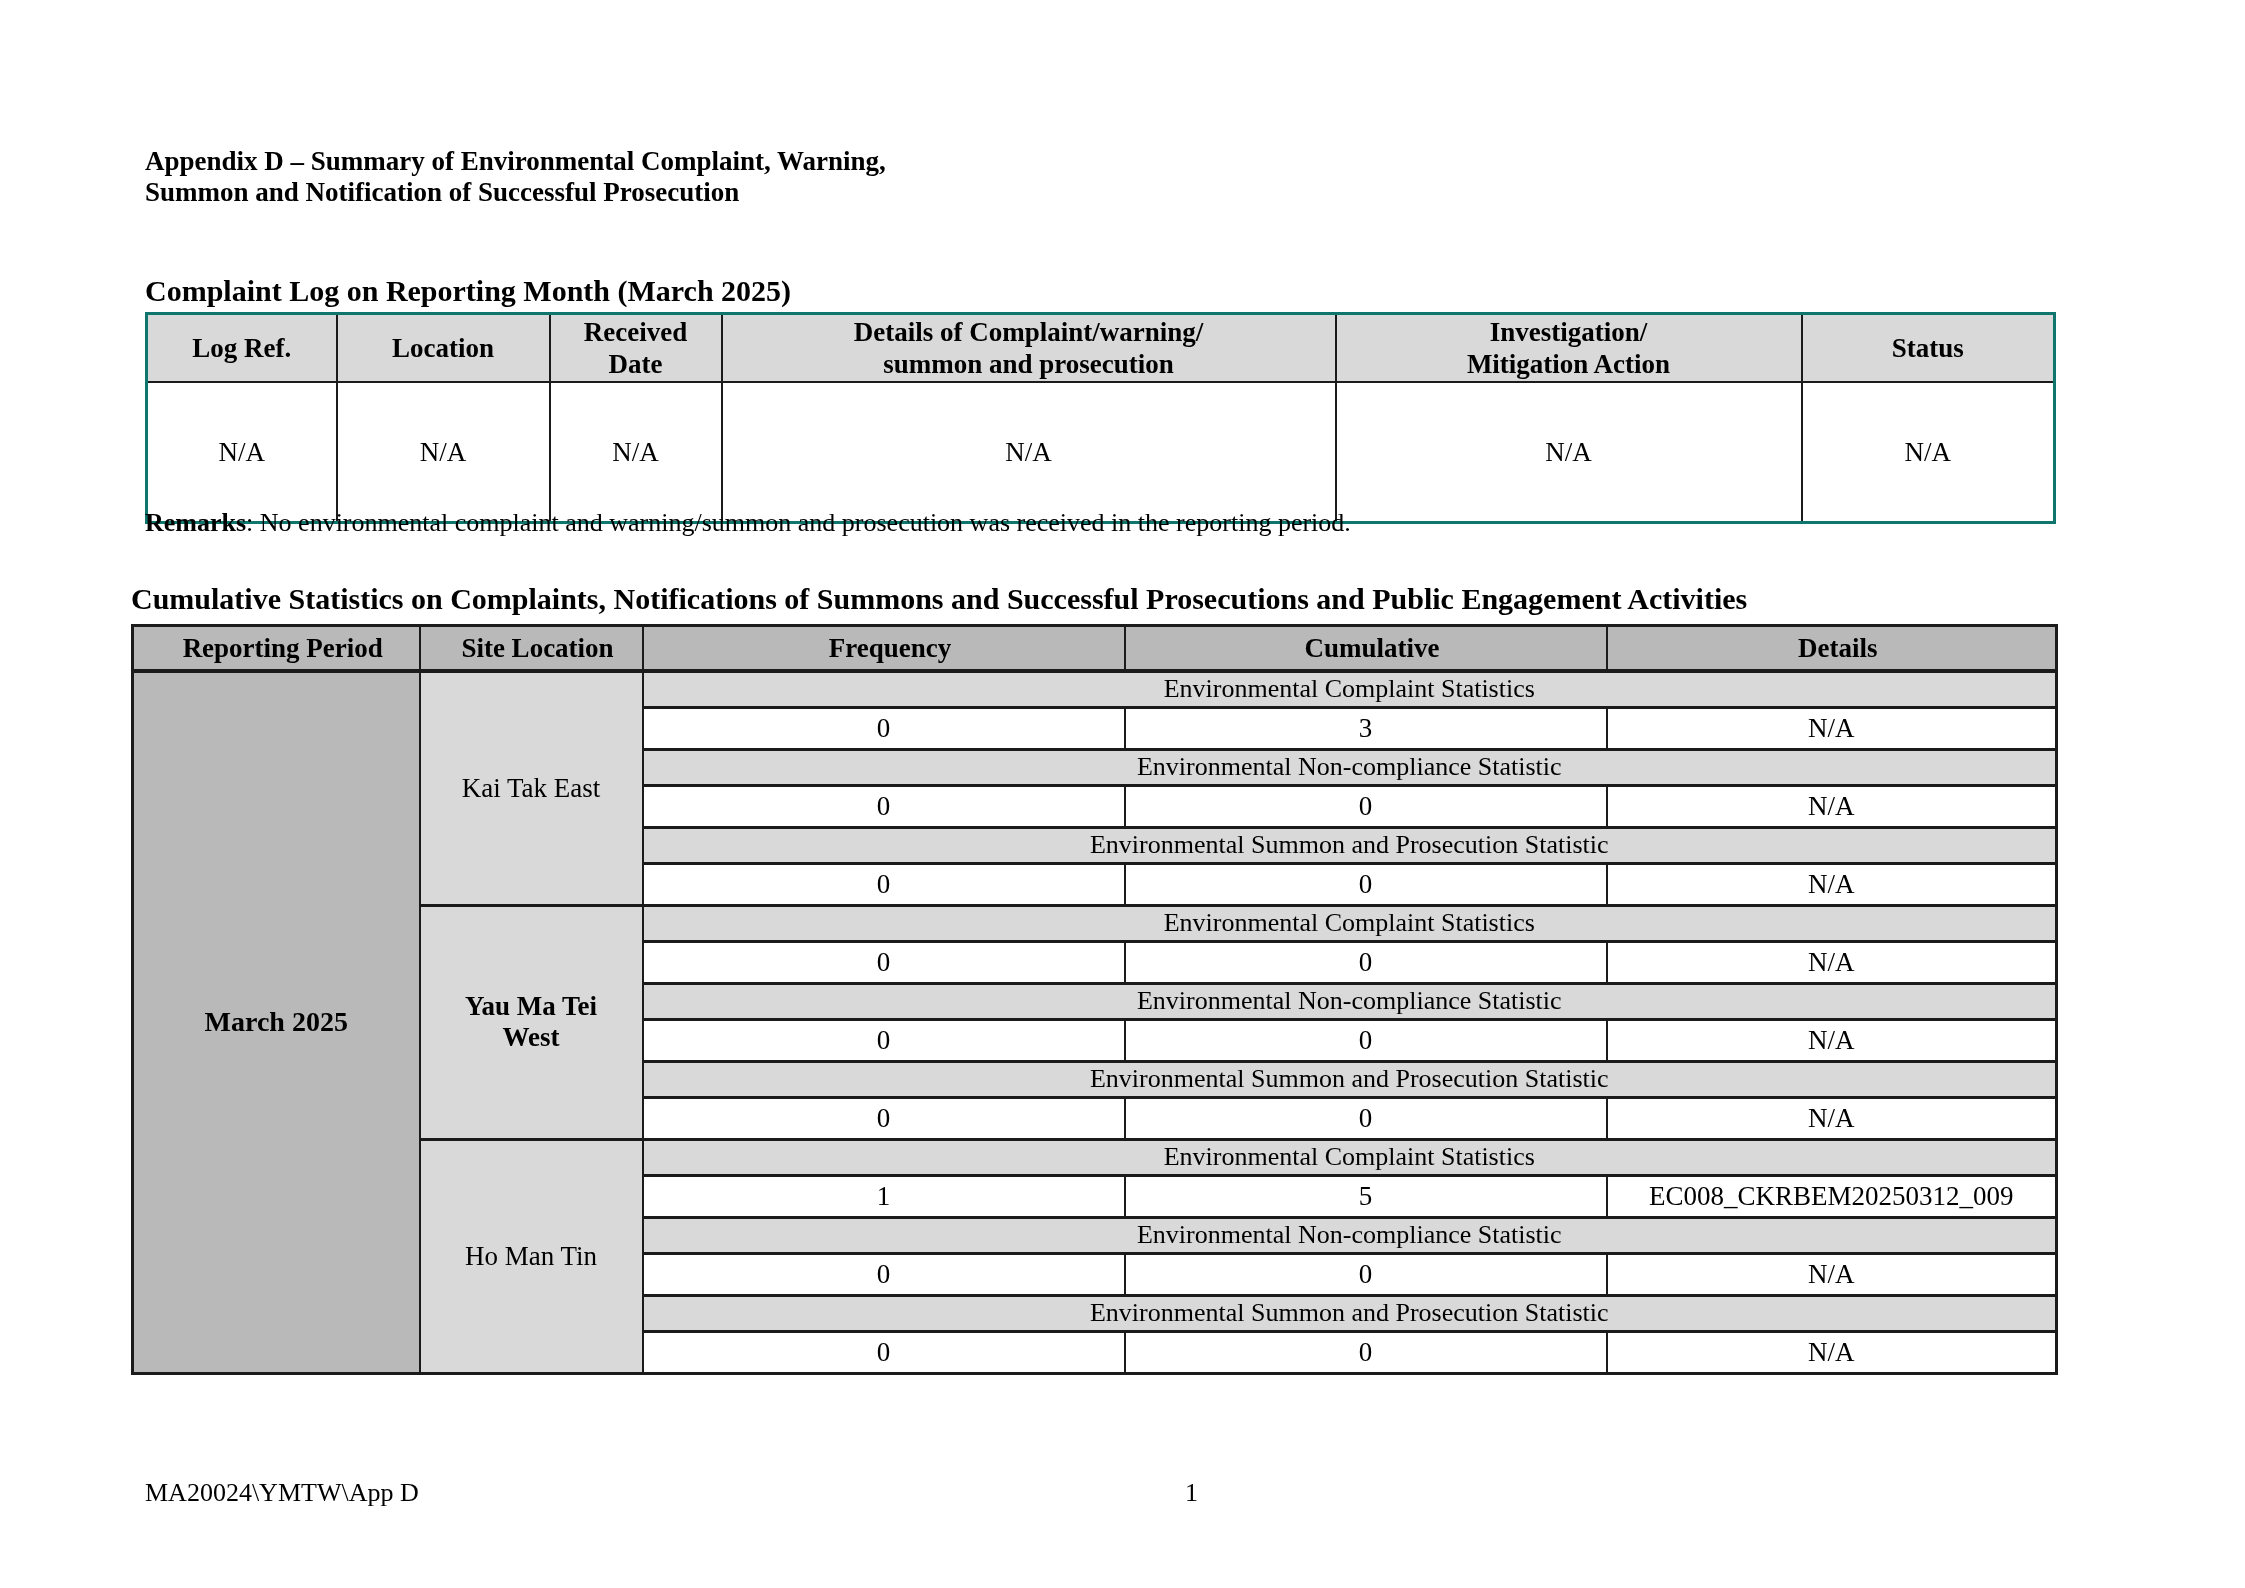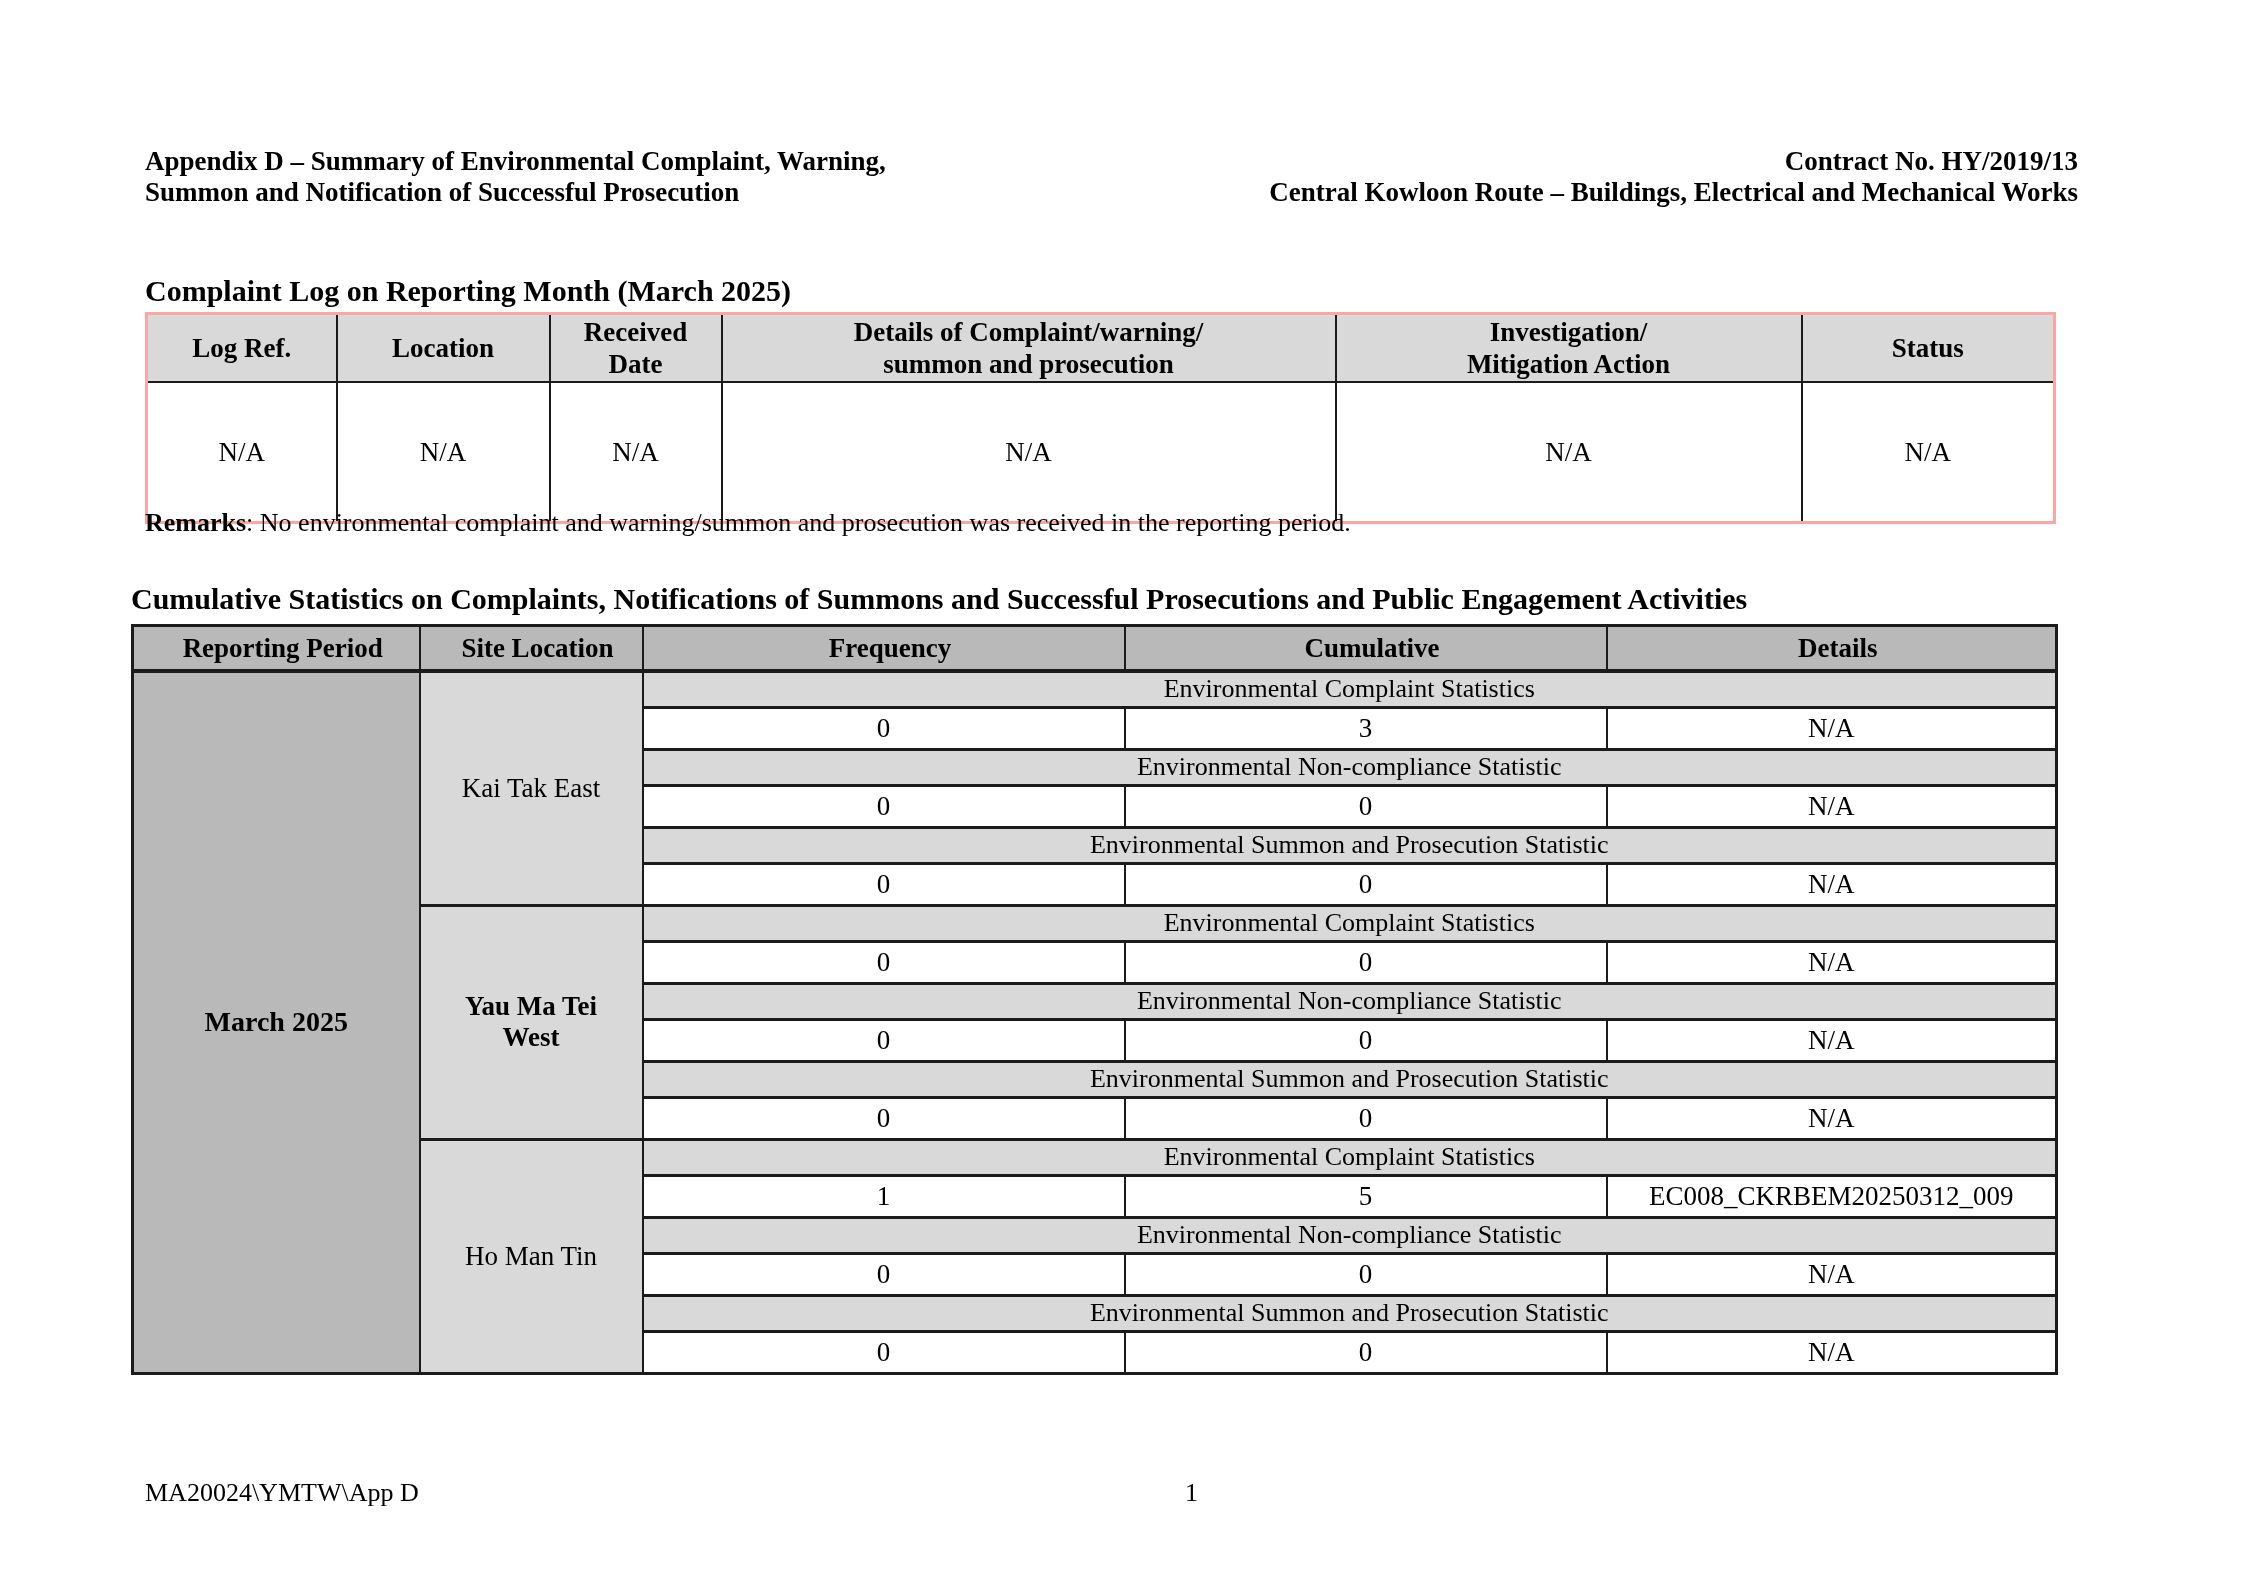--- a/index.html
+++ b/index.html
@@ -13,21 +13,21 @@
   .pg-header{top:146px;left:145px;width:1933px;display:flex;justify-content:space-between;gap:47px;}
   .hdr-block{font-weight:bold;font-size:27px;line-height:31px;white-space:nowrap;}
   .hdr-right{text-align:right;}
   .ln{display:block;}
   
   .sec-title{font-weight:bold;font-size:30px;white-space:nowrap;}
   .title1{top:274px;left:145px;}
   .title2{top:582px;left:131px;}
   
   table{border-collapse:collapse;table-layout:fixed;}
-  .t1{top:312px;left:145px;width:1908px;border:3px solid #fca5a5;}
+  .t1{top:312px;left:145px;width:1908px;border:3px solid #0f766e;}
   .t1 th,.t1 td{border:2px solid #1b1b1b;text-align:center;vertical-align:middle;padding:0 6px;}
   .t1 th{background:#d9d9d9;font-weight:bold;font-size:27px;line-height:32px;height:66px;}
   .t1 td{font-size:27px;height:138px;background:#ffffff;}
   
   .remarks{top:508px;left:145px;font-size:26px;white-space:nowrap;}
   .remarks .b{font-weight:bold;}
   
   .t2{top:624px;left:131px;width:1924px;border:3px solid #1b1b1b;}
   .t2 th,.t2 td{border:2px solid #1b1b1b;text-align:center;vertical-align:middle;padding:0 6px;}
   .t2 th{background:#b9b9b9;font-weight:bold;font-size:27px;height:42px;border-bottom-width:4px;padding-left:19px;}
@@ -43,24 +43,20 @@
   .footer-left{top:1478px;left:145px;font-size:26px;white-space:nowrap;}
   .footer-page{top:1478px;left:1185px;font-size:26px;}
 </style>
 </head>
 <body>
 
 <div class="abs pg-header">
   <div class="hdr-block hdr-left">
     <span class="ln">Appendix D – Summary of Environmental Complaint, Warning,</span>
     <span class="ln">Summon and Notification of Successful Prosecution</span>
-  </div>
-  <div class="hdr-block hdr-right">
-    <span class="ln">Contract No. HY/2019/13</span>
-    <span class="ln">Central Kowloon Route – Buildings, Electrical and Mechanical Works</span>
   </div>
 </div>
 
 <div class="abs sec-title title1">Complaint Log on Reporting Month (March 2025)</div>
 
 <table class="abs t1">
   <colgroup>
     <col style="width:190px">
       <col style="width:213px">
       <col style="width:172px">

